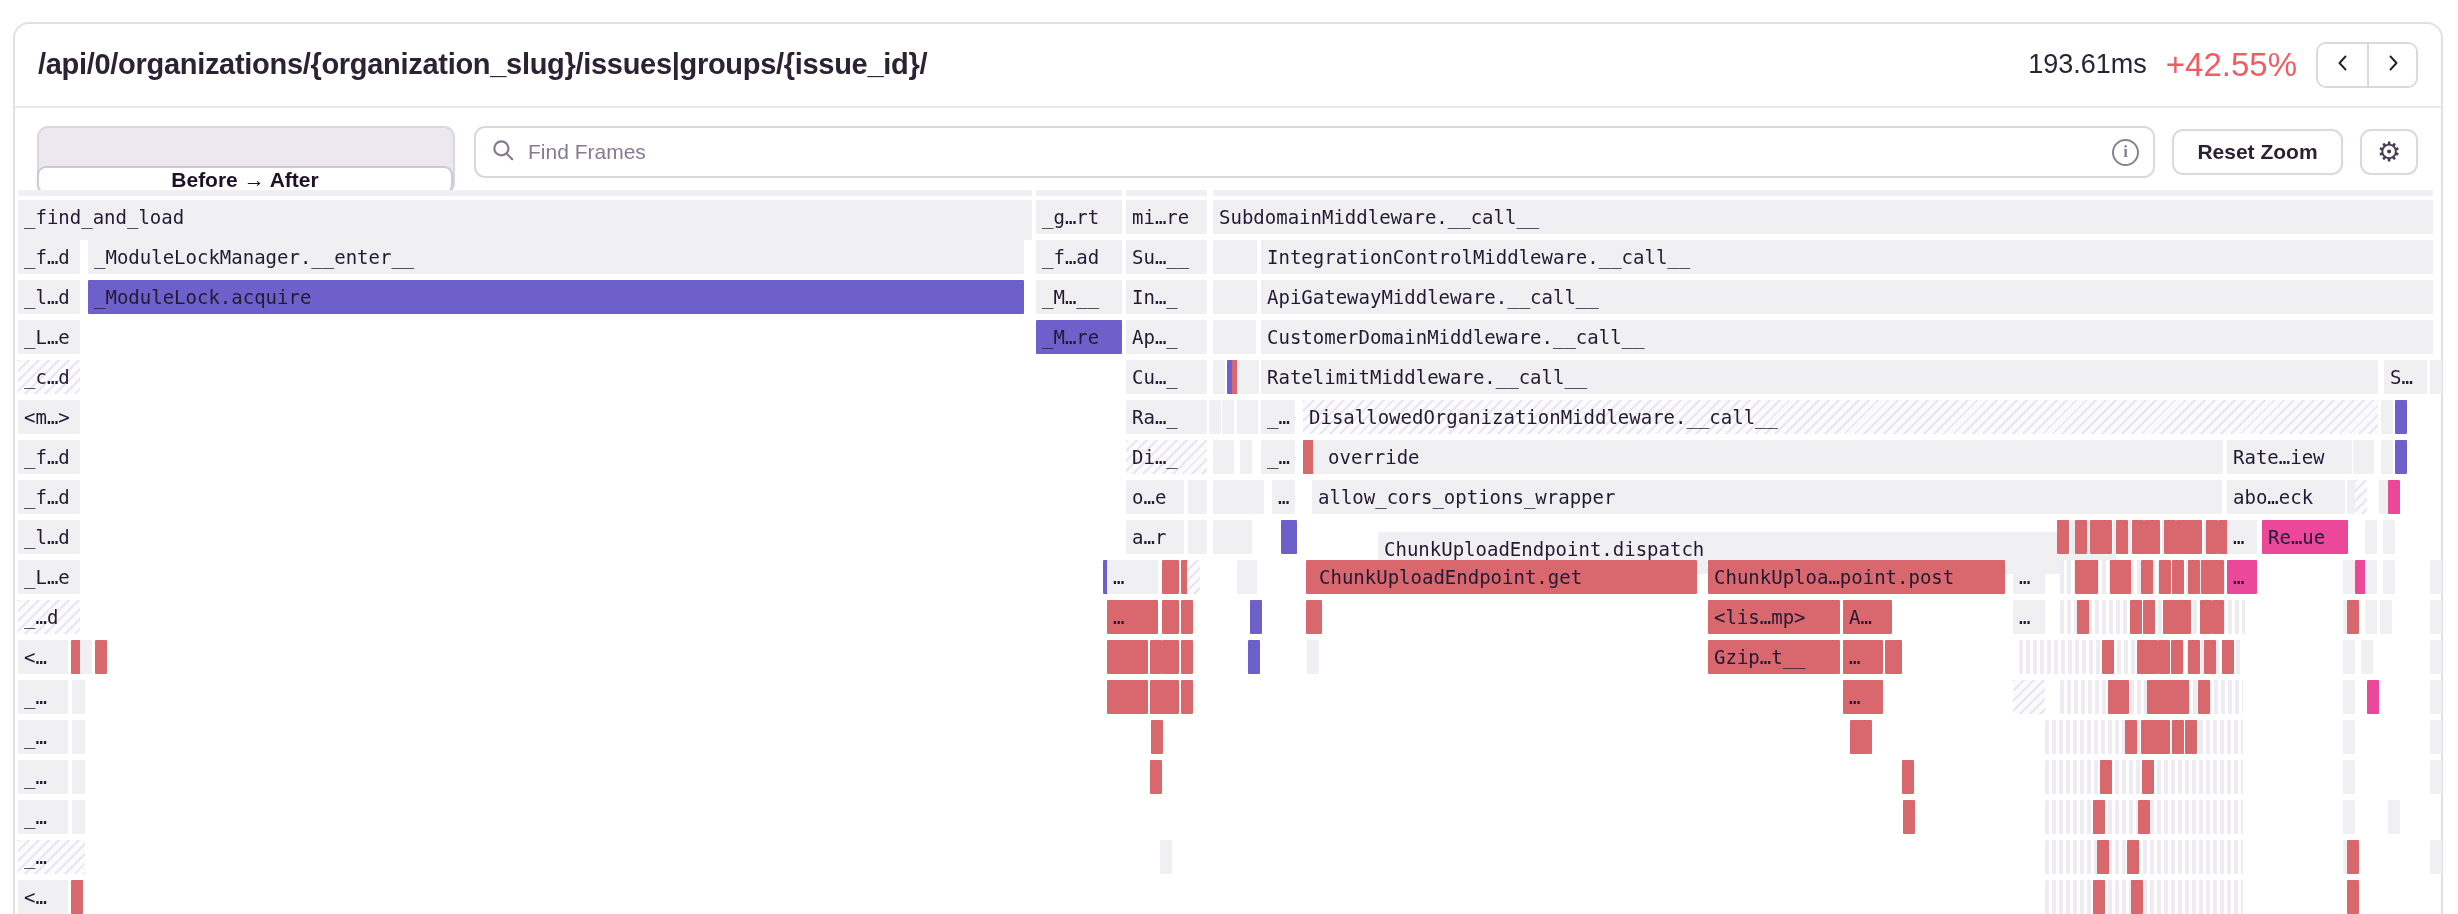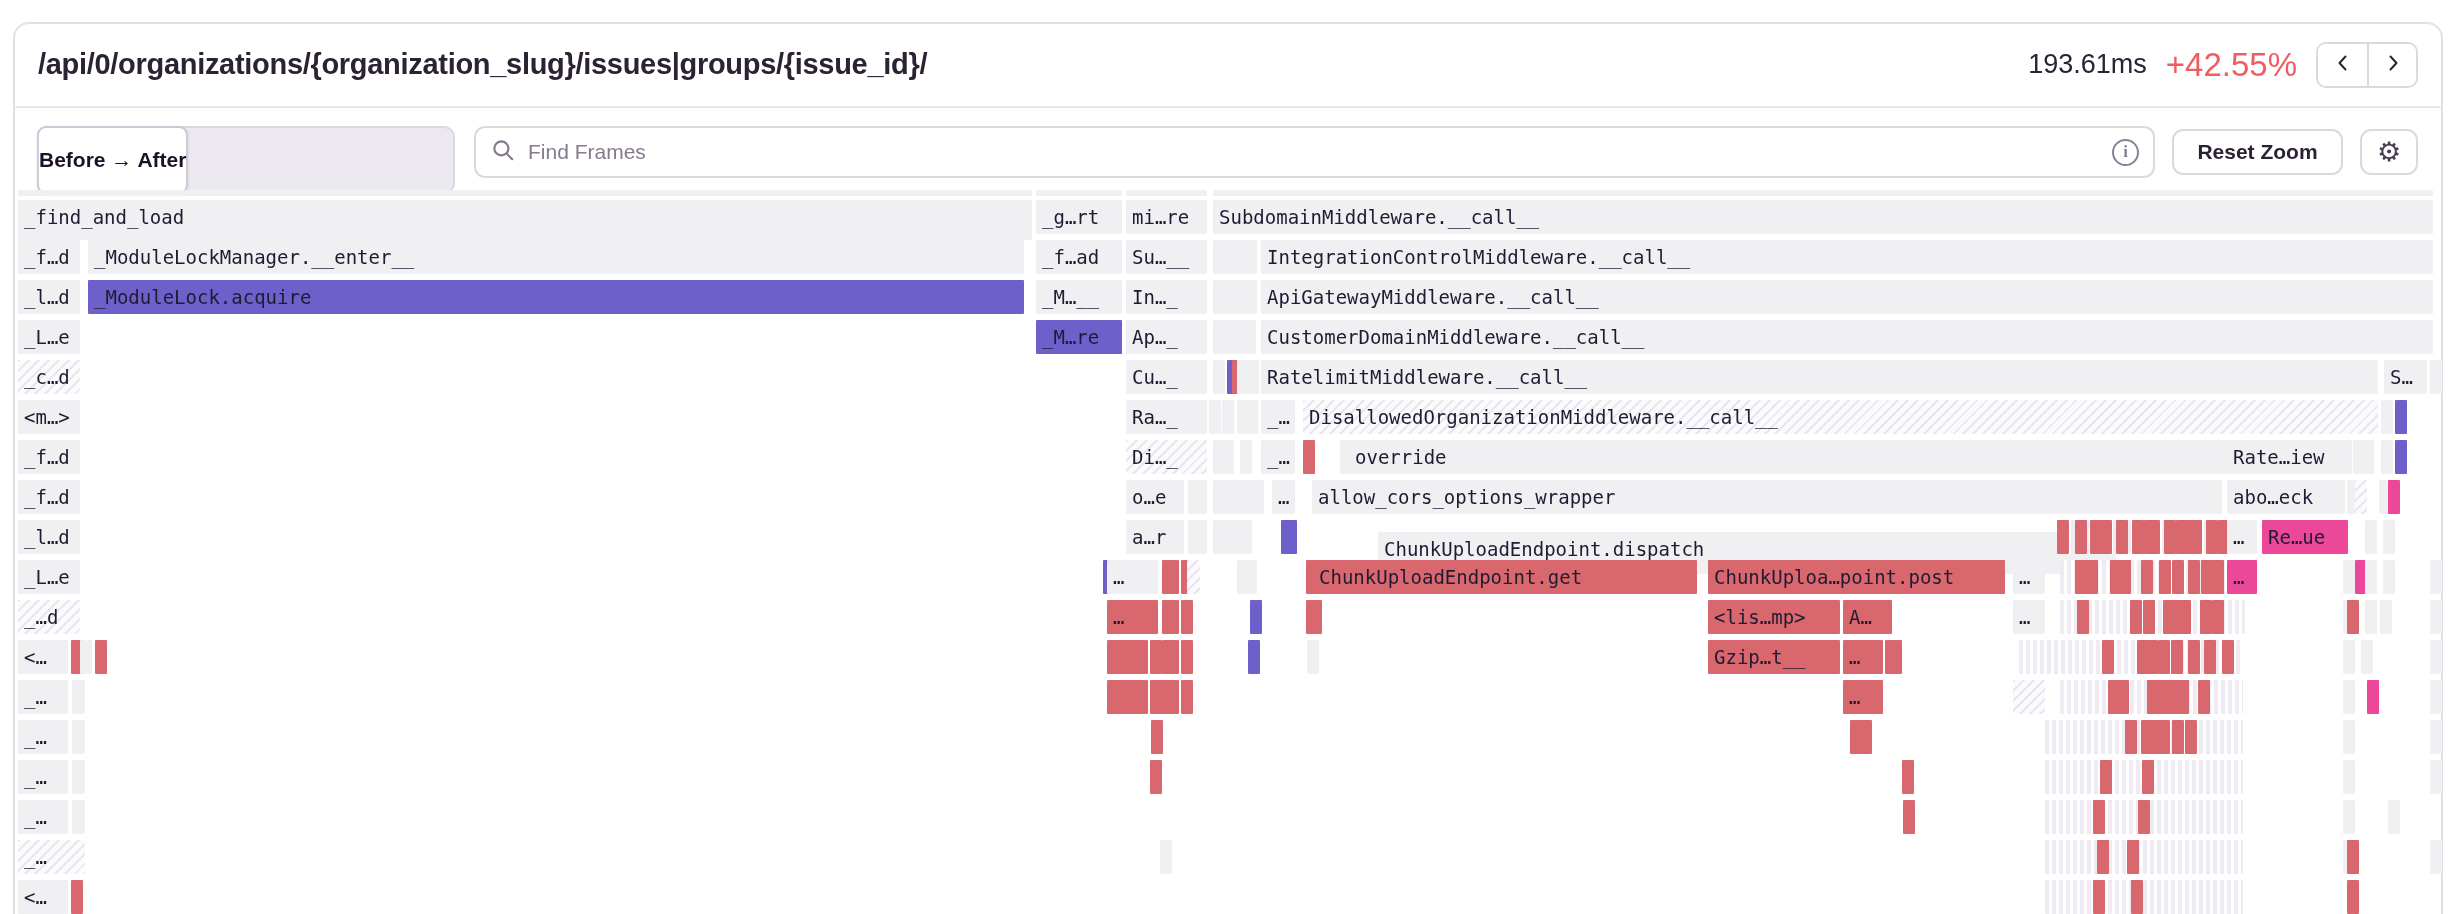--- a/index.html
+++ b/index.html
@@ -34,21 +34,21 @@
   .nav-btn {
     width:49px; height:100%; display:flex; align-items:center; justify-content:center;
     cursor:pointer; background:#fff;
   }
   .nav-btn + .nav-btn { border-left:2px solid #dcd7e1; }
 
   
   .toggle-group {
     position:absolute; left:37px; top:126px; width:418px; height:68px;
     background:#ebe9ef; border:2px solid #dcd7e1; border-radius:11px;
-    display:flex; align-items:flex-start;flex-direction:column;
+    display:flex; align-items:flex-end;
   }
   .toggle-seg {
     flex:1; display:flex; align-items:center; justify-content:center;
     font-size:21px; color:#3d3347; cursor:pointer; white-space:nowrap;
   }
   .toggle-seg.active {
     background:#fff; border:2px solid #cfc8d8; border-radius:9px;
     margin:-2px 0 -2px -2px; font-weight:bold; color:#1d1127;
     box-shadow:0 1px 3px rgba(43,34,51,0.10);
   }
@@ -195,21 +195,21 @@
     <div class="f fh" title="DisallowedOrganizationMiddleware.__call__" style="left: 1303px; width: 1075px; top: 400px; height: 34px;">DisallowedOrganizationMiddleware.__call__</div>
     <div class="f fg" style="left: 2381px; width: 10px; top: 400px; height: 34px;"></div>
     <div class="f fp" style="left: 2395px; width: 3px; top: 400px; height: 34px;"></div>
     <div class="f fg" title="_f…d" style="left: 18px; width: 62px; top: 440px; height: 34px;">_f…d</div>
     <div class="f fh" title="Di…_" style="left: 1126px; width: 81px; top: 440px; height: 34px;">Di…_</div>
     <div class="f fg" style="left: 1213px; width: 4px; top: 440px; height: 34px;"></div>
     <div class="f fg" style="left: 1222px; width: 5px; top: 440px; height: 34px;"></div>
     <div class="f fg" style="left: 1240px; width: 8px; top: 440px; height: 34px;"></div>
     <div class="f fg" title="_…" style="left: 1261px; width: 34px; top: 440px; height: 34px;">_…</div>
     <div class="f fr" style="left: 1303px; width: 6px; top: 440px; height: 34px;"></div>
-    <div class="f fg" title="override" style="left: 1340px; width: 910px; top: 440px; height: 34px; padding-left: 15px;">override</div>
+    <div class="f fg" title="override" style="left: 1313px; width: 910px; top: 440px; height: 34px; padding-left: 15px;">override</div>
     <div class="f fg" title="Rate…iew" style="left: 2227px; width: 125px; top: 440px; height: 34px;">Rate…iew</div>
     <div class="f fg" style="left: 2353px; width: 7px; top: 440px; height: 34px;"></div>
     <div class="f fg" style="left: 2362px; width: 6px; top: 440px; height: 34px;"></div>
     <div class="f fg" style="left: 2381px; width: 10px; top: 440px; height: 34px;"></div>
     <div class="f fp" style="left: 2395px; width: 3px; top: 440px; height: 34px;"></div>
     <div class="f fg" title="_f…d" style="left: 18px; width: 62px; top: 480px; height: 34px;">_f…d</div>
     <div class="f fg" title="o…e" style="left: 1126px; width: 58px; top: 480px; height: 34px;">o…e</div>
     <div class="f fg" style="left: 1188px; width: 19px; top: 480px; height: 34px;"></div>
     <div class="f fg" style="left: 1213px; width: 4px; top: 480px; height: 34px;"></div>
     <div class="f fg" style="left: 1222px; width: 5px; top: 480px; height: 34px;"></div>

